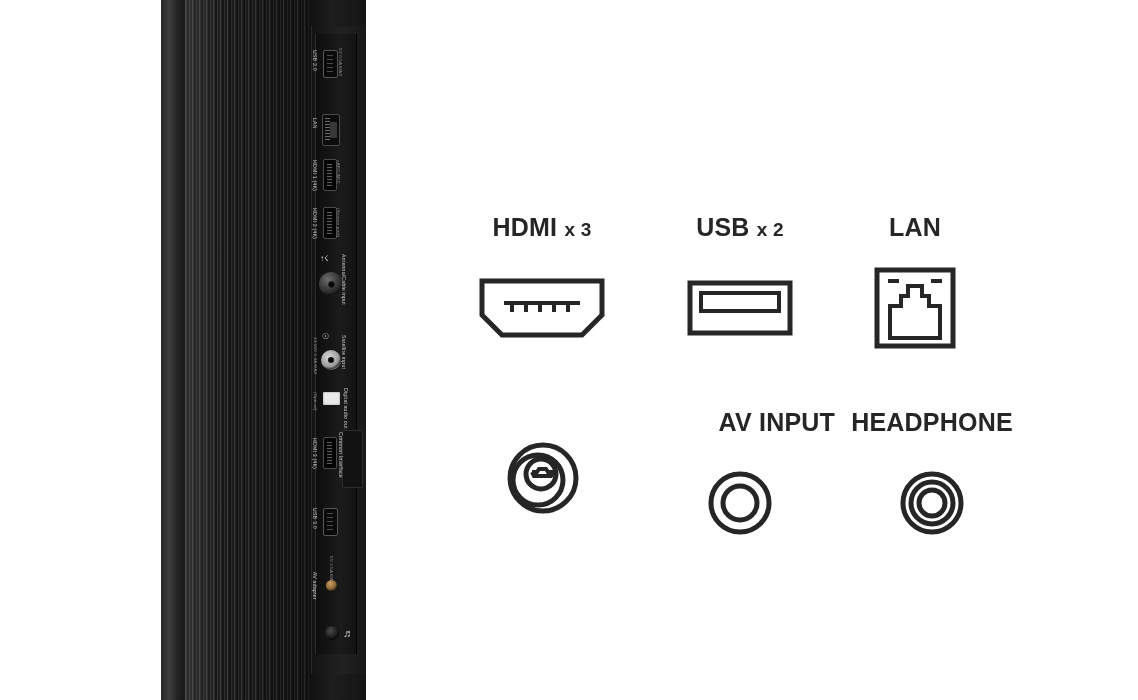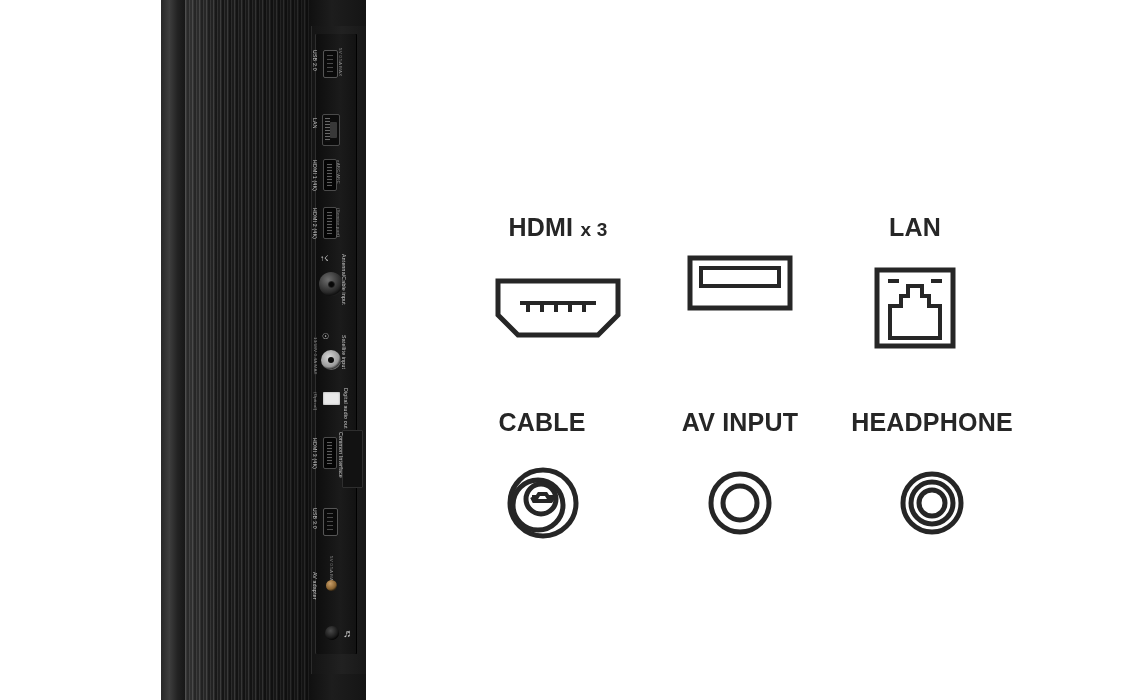--- a/index.html
+++ b/index.html
@@ -185,25 +185,25 @@
   .spec-icon{
     margin-top:22px;
     display:flex;
     align-items:center;
     justify-content:center;
     height:92px;
   }
   .spec-icon svg{ display:block; }
 
   
-  #cell-hdmi      { left:16px;   width:224px;text-align:center; }
+  #cell-hdmi      { left:0px;   width:224px;text-align:center; }
   #cell-usb       { left:215px; width:190px; }
   #cell-lan       { left:390px; width:190px; }
   #cell-cable     { left:0px;   width:224px; }
-  #cell-av        { left:215px; width:190px; }
+  #cell-av        { left:215px; width:190px;text-align:right; }
   #cell-headphone { left:387px; width:230px; }
 </style>
 </head>
 <body>
 
 <div id="tv-photo">
 
   <div class="ribs" id="rib-left"></div>
   <div class="ribs" id="rib-main"></div>
   <div id="shoulder-top"></div>
@@ -301,20 +301,24 @@
             <line x1="48" y1="28" x2="48" y2="37"></line>
             <line x1="62" y1="28" x2="62" y2="37"></line>
             <line x1="76" y1="28" x2="76" y2="37"></line>
             <line x1="90" y1="28" x2="90" y2="37"></line>
           </g>
         </svg>
       </div>
     </div>
 
     <div class="spec-cell" id="cell-usb">
+      <div class="spec-label">
+        <span>USB</span>
+        <span class="mult">x 2</span>
+      </div>
       <div class="spec-icon">
         <svg width="108" height="60" viewBox="0 0 108 60">
           <rect x="4" y="5" width="100" height="50" fill="none" stroke="#262626" stroke-width="5"></rect>
           <rect x="15" y="15" width="78" height="18" fill="none" stroke="#262626" stroke-width="4"></rect>
         </svg>
       </div>
     </div>
 
     <div class="spec-cell" id="cell-lan">
       <div class="spec-label">
@@ -328,24 +332,20 @@
           <line x1="15" y1="15" x2="26" y2="15" stroke="#262626" stroke-width="4"></line>
           <line x1="58" y1="15" x2="69" y2="15" stroke="#262626" stroke-width="4"></line>
         </svg>
       </div>
     </div>
   </div>
 
   <div class="spec-row" id="row-2">
 
     <div class="spec-cell" id="cell-cable">
-      <div class="spec-label">
-        <span>CABLE</span>
-        <span class="mult"></span>
-      </div>
       <div class="spec-icon">
         <svg width="80" height="80" viewBox="0 0 80 80">
           <circle cx="41" cy="40" r="33" fill="none" stroke="#262626" stroke-width="5"></circle>
           <circle cx="36" cy="42" r="25" fill="none" stroke="#262626" stroke-width="5"></circle>
           <circle cx="39" cy="36" r="15" fill="none" stroke="#262626" stroke-width="5"></circle>
           <path d="M30 34 H35 L37 31 H44 L46 34 H52" fill="none" stroke="#262626" stroke-width="4" stroke-linejoin="miter"></path>
           <path d="M30 34 L32 38 H49 L52 34" fill="none" stroke="#262626" stroke-width="4" stroke-linejoin="miter"></path>
         </svg>
       </div>
     </div>

